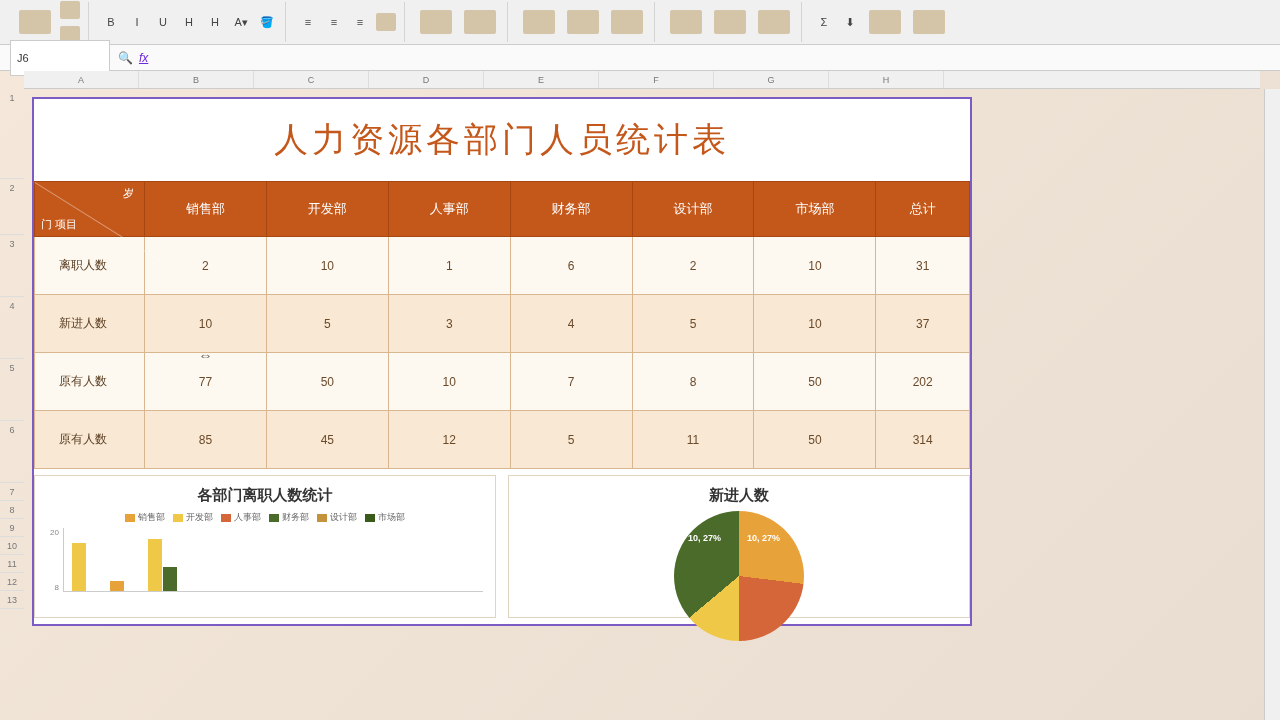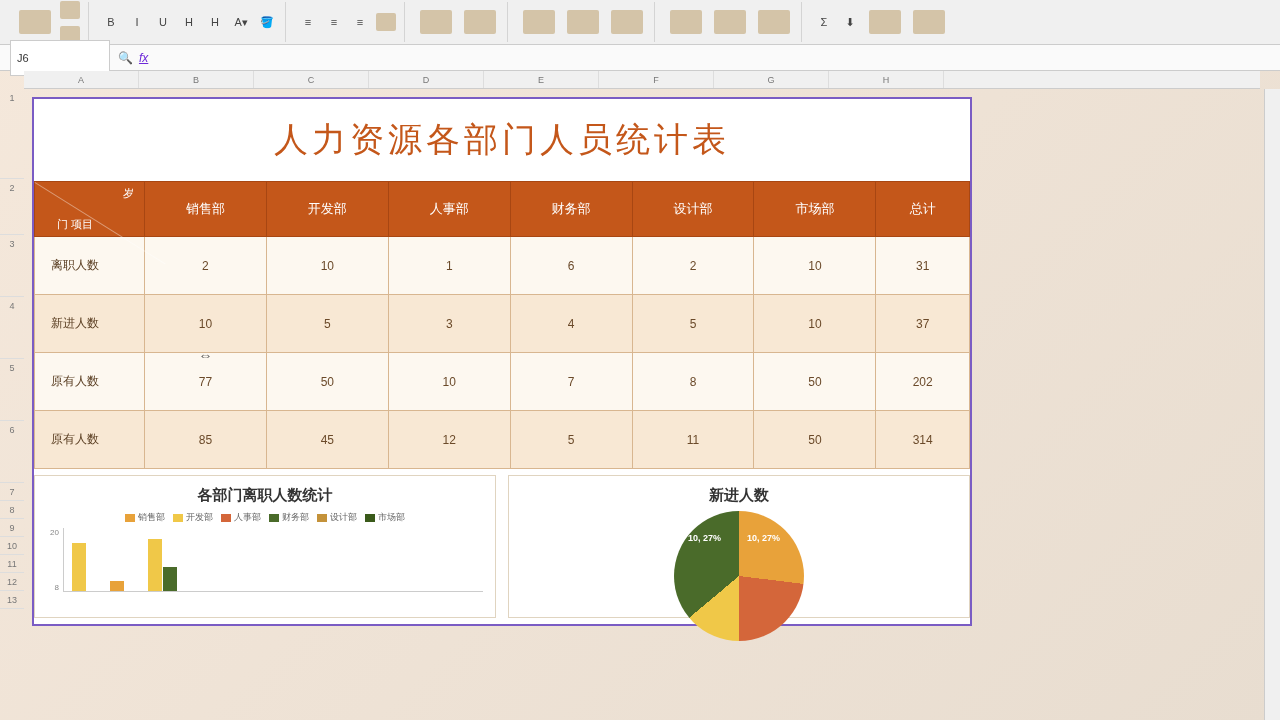--- a/index.html
+++ b/index.html
@@ -33,25 +33,25 @@
 
 .content-card { background: #fff; border: 2px solid #7a5cc4; width: 940px; padding: 0; }
 .title-block { padding: 18px 20px; text-align: center; }
 .main-title { font-size: 34px; color: #c4571a; font-weight: 400; letter-spacing: 4px; font-family: "KaiTi", "STKaiti", serif; }
 
 
 .data-table { width: 100%; border-collapse: collapse; }
 .data-table th { background: #c4571a; color: #fff; font-size: 13px; font-weight: 400; padding: 18px 8px; border: 1px solid #a84612; text-align: center; }
 .data-table th.corner { position: relative; padding: 4px; }
 .corner-top { position: absolute; top: 4px; right: 10px; font-size: 11px; }
-.corner-bot { position: absolute; bottom: 4px; left: 22px; font-size: 11px; }
+.corner-bot { position: absolute; bottom: 4px; left: 6px; font-size: 11px; }
 .corner-diag { position: absolute; top: 0; left: 0; right: 0; bottom: 0; }
 .corner-diag::after { content: ''; position: absolute; top: 0; left: 0; width: 141%; height: 1px; background: rgba(255,255,255,0.4); transform: rotate(32deg); transform-origin: 0 0; }
 .data-table td { border: 1px solid #d8b690; padding: 20px 8px; text-align: center; font-size: 12px; color: #6b4a2a; }
-.data-table td.row-label { font-size: 12px; color: #5a3e22; padding-left: 16px; text-align: left; }
+.data-table td.row-label { font-size: 12px; color: #5a3e22; padding-left: 24px; text-align: left; }
 .data-table tr.alt td { background: #f8e8d4; }
 .data-table tr.reg td { background: #fdf8f0; }
 
 
 .charts-row { display: flex; gap: 12px; padding: 6px 0; background: #fff; }
 .chart-box { flex: 1; border: 1px solid #e0d4c0; padding: 6px; }
 .chart-title { text-align: center; font-size: 15px; font-weight: 700; color: #333; padding: 4px 0 6px; }
 .legend { display: flex; justify-content: center; gap: 8px; flex-wrap: wrap; margin-bottom: 4px; }
 .legend-item { display: flex; align-items: center; gap: 3px; font-size: 9px; color: #666; }
 .legend-sw { width: 10px; height: 8px; }

